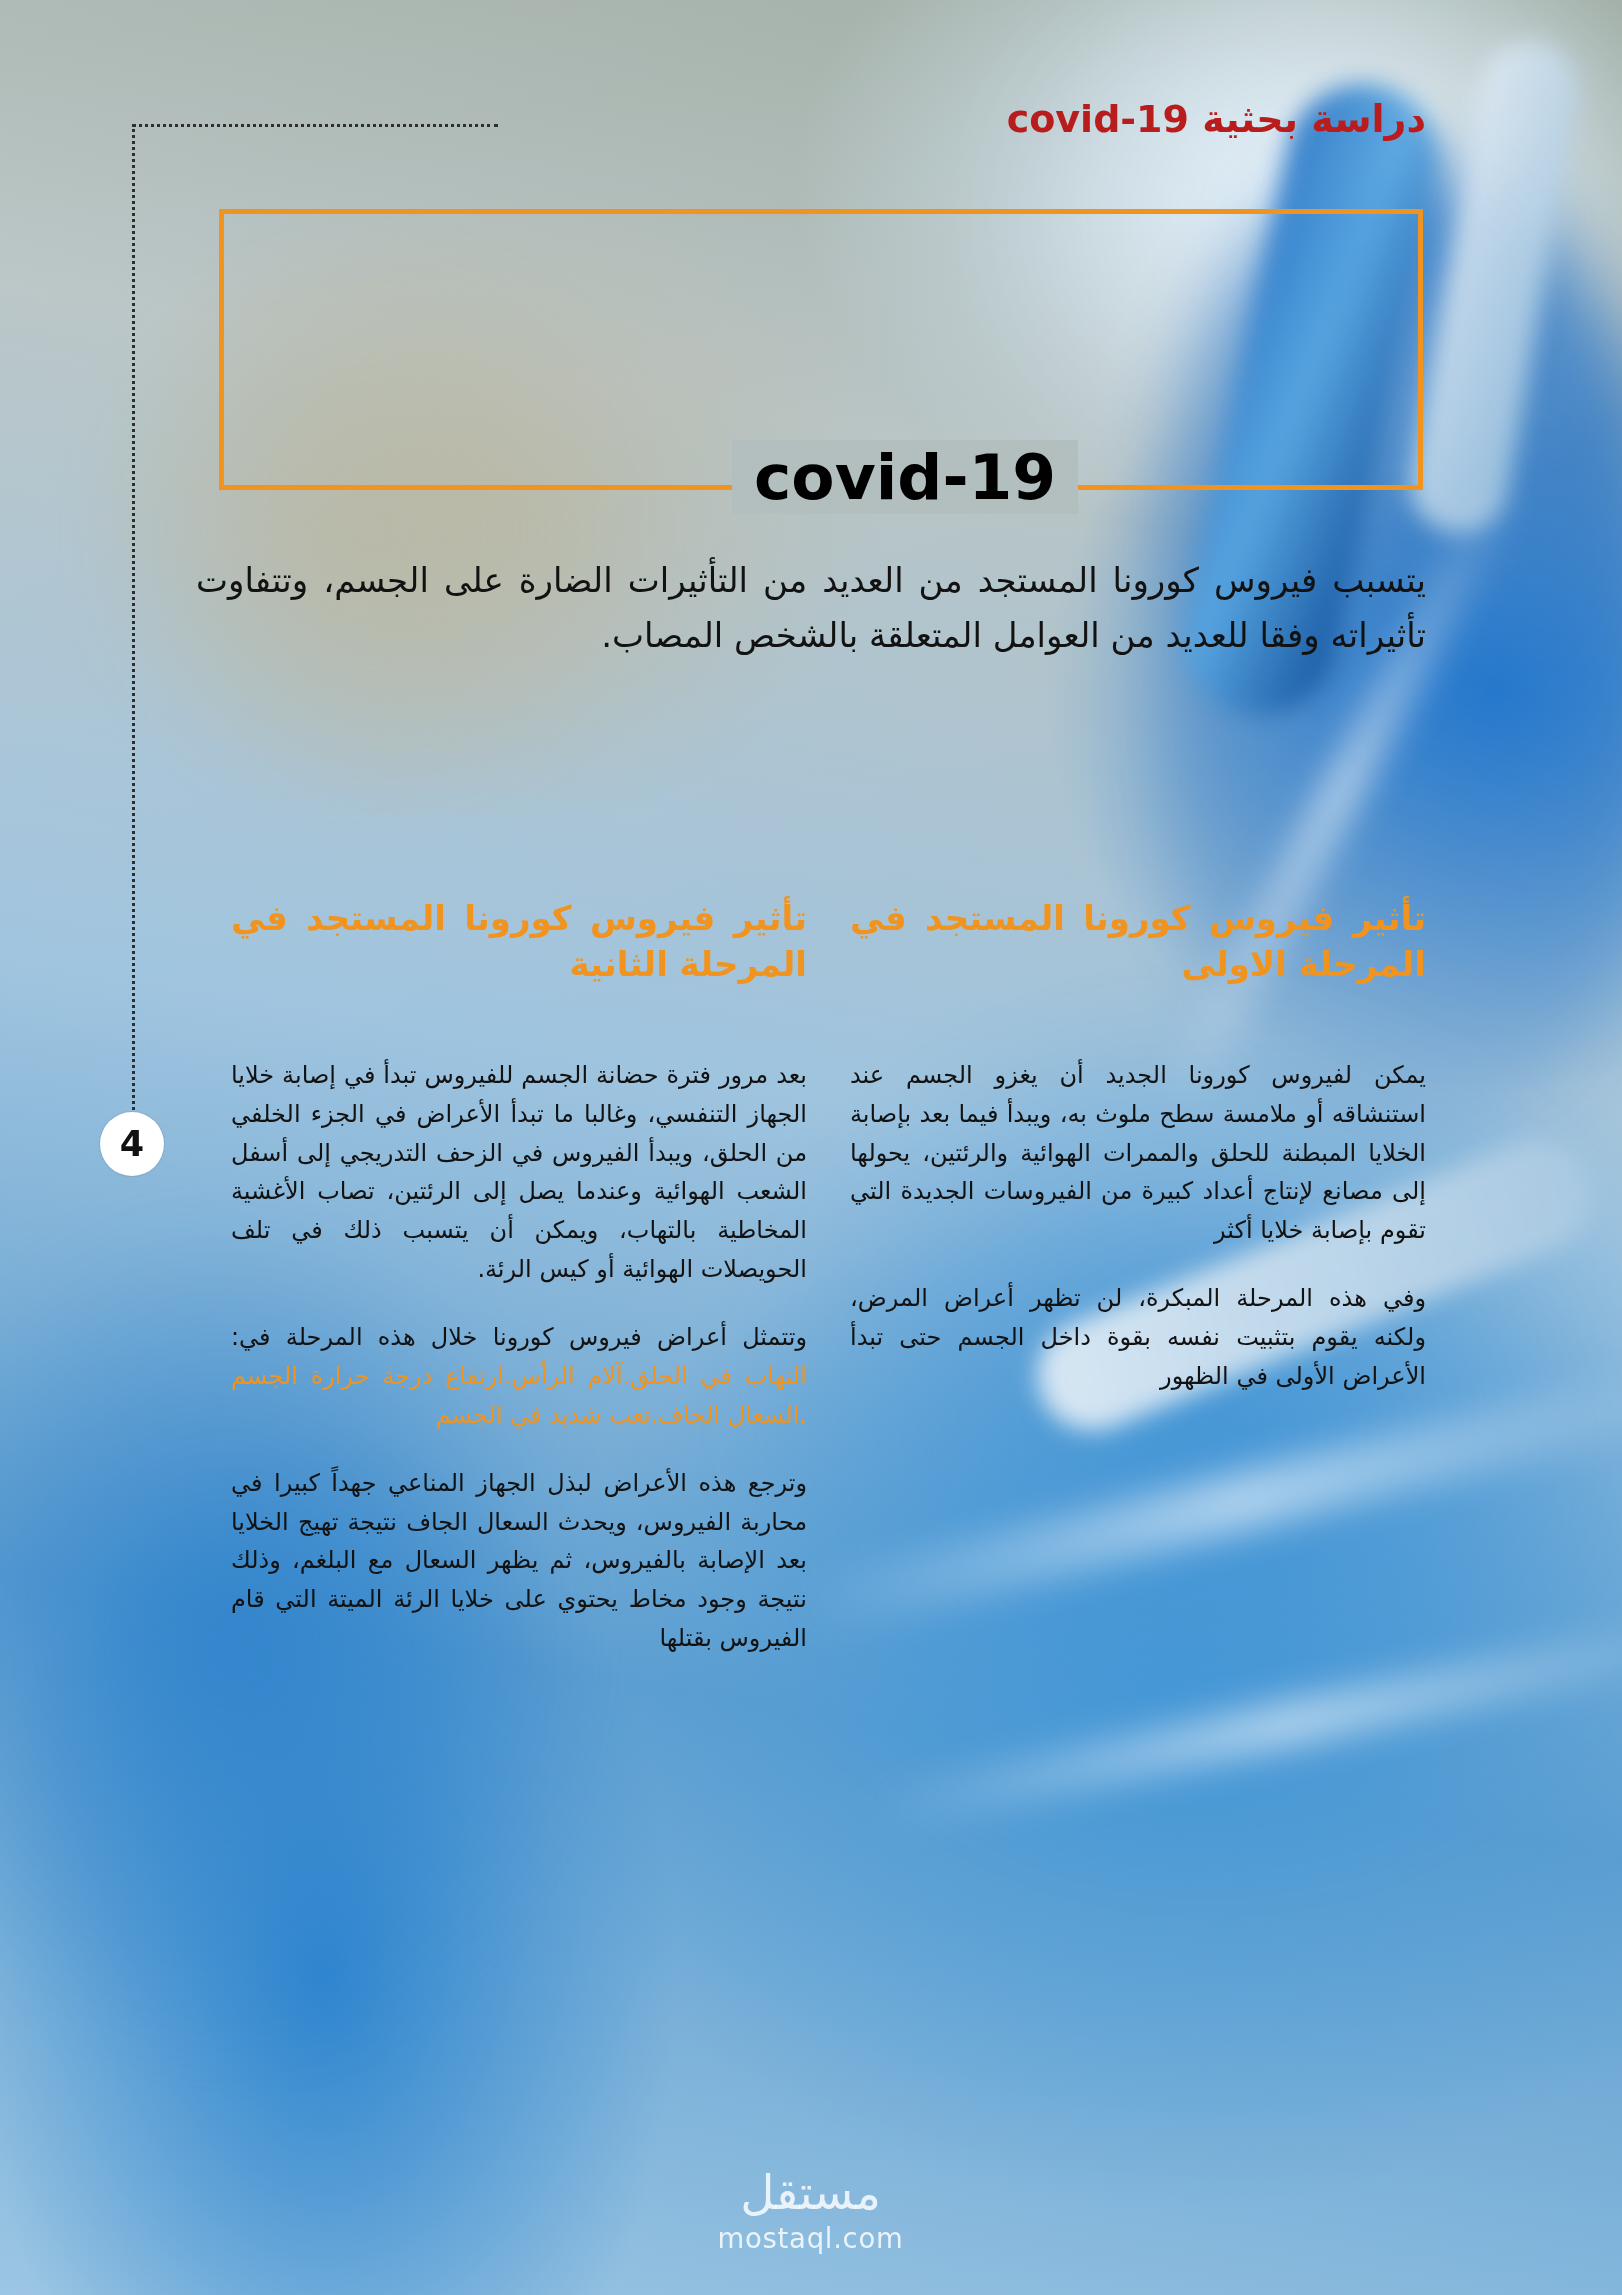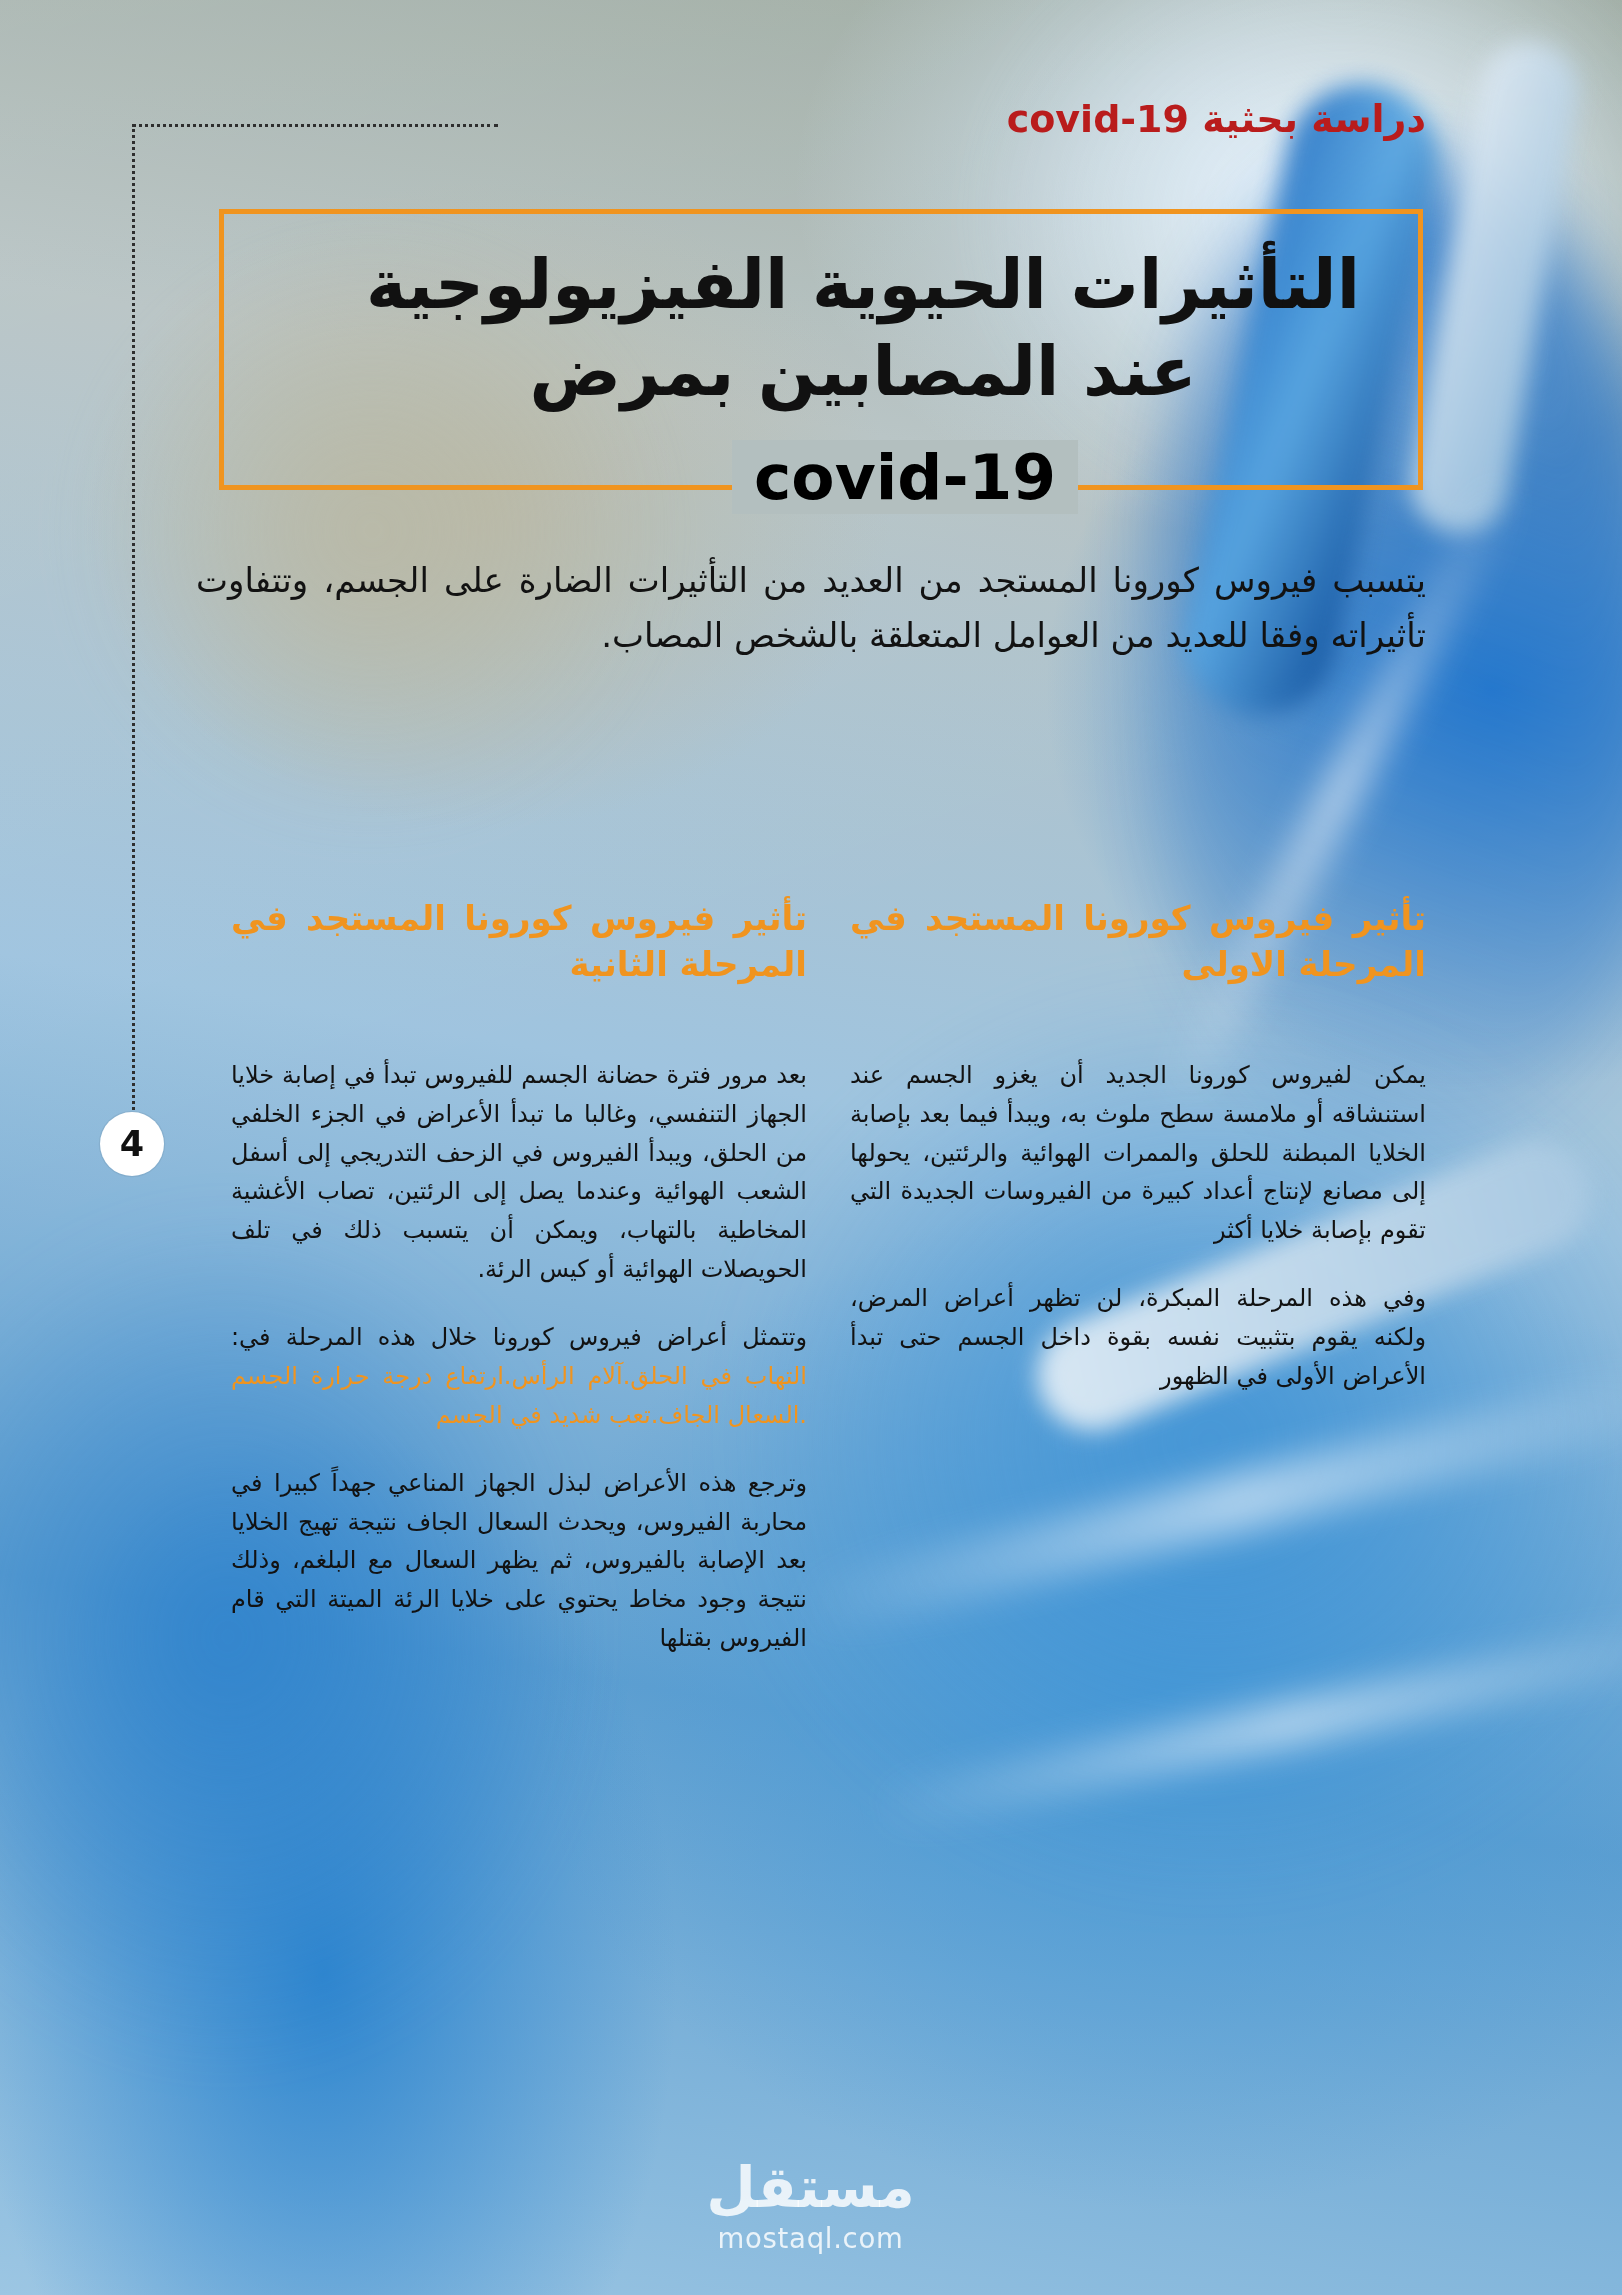--- a/index.html
+++ b/index.html
@@ -193,22 +193,22 @@
   
   .wm {
     position: absolute;
     left: 0;
     right: 0;
     bottom: 41px;
     text-align: center;
     color: rgba(255,255,255,0.82);
   }
   .wm-logo {
-    font-size: 57px;
-    font-weight: bold;
+    font-size: 47px;
+    font-weight: normal;
     letter-spacing: 1.3px;
     line-height: 1;
   }
   .wm-url {
     font-size: 27.5px;
     letter-spacing: 0.7px;
     margin-top: 6.5px;
     direction: ltr;
   }
 </style>
@@ -232,24 +232,20 @@
   </div>
 
   <div class="dot-rule-top"></div>
   <div class="dot-rule"></div>
 
   <div class="page-badge">4</div>
 
   <div class="kicker">دراسة بحثية covid-19</div>
 
   <div class="title-frame"></div>
-  <div class="title-text">
-    <div>التأثيرات الحيوية الفيزيولوجية</div>
-    <div>عند المصابين بمرض</div>
-  </div>
   <div class="title-chip">covid-19</div>
 
   <div class="intro">
     <p>يتسبب فيروس كورونا المستجد من العديد من التأثيرات الضارة على الجسم، وتتفاوت تأثيراته وفقا للعديد من العوامل المتعلقة بالشخص المصاب.</p>
   </div>
 
   <div class="col col-right">
     <div class="col-head">تأثير فيروس كورونا المستجد في المرحلة الاولى</div>
     <div class="col-body">
       <p>يمكن لفيروس كورونا الجديد أن يغزو الجسم عند استنشاقه أو ملامسة سطح ملوث به، ويبدأ فيما بعد بإصابة الخلايا المبطنة للحلق والممرات الهوائية والرئتين، يحولها إلى مصانع لإنتاج أعداد كبيرة من الفيروسات الجديدة التي تقوم بإصابة خلايا أكثر</p>

